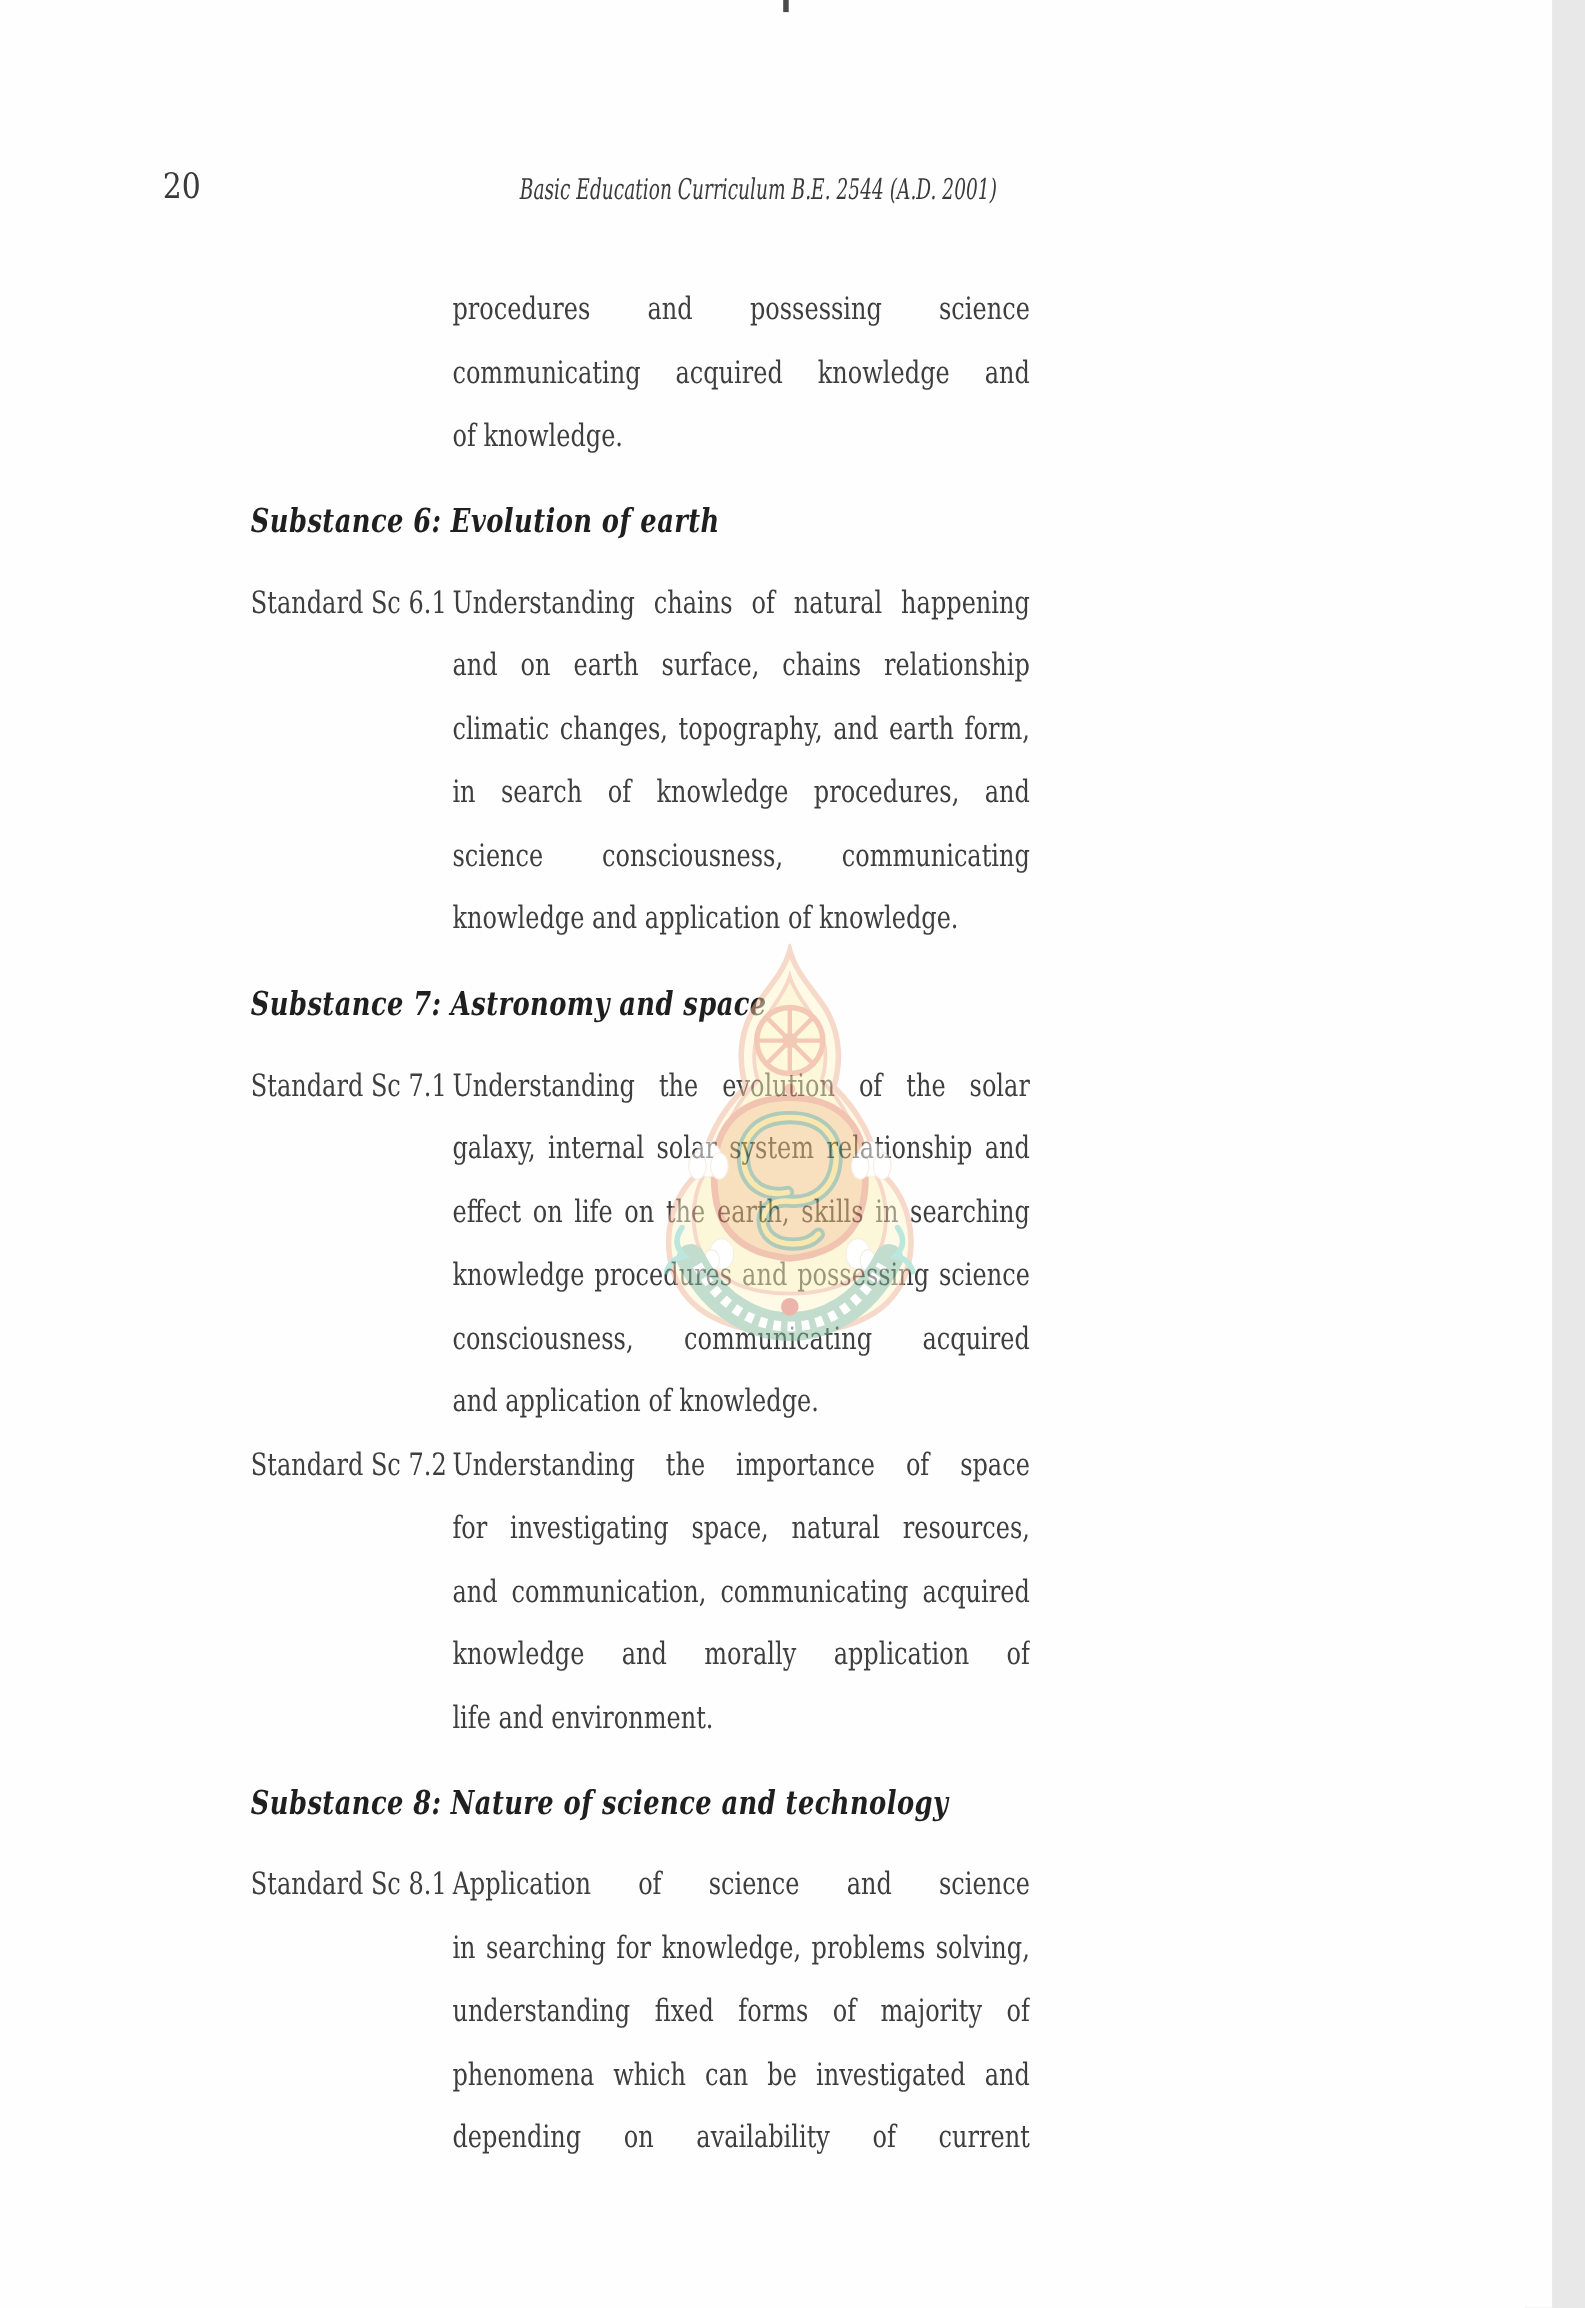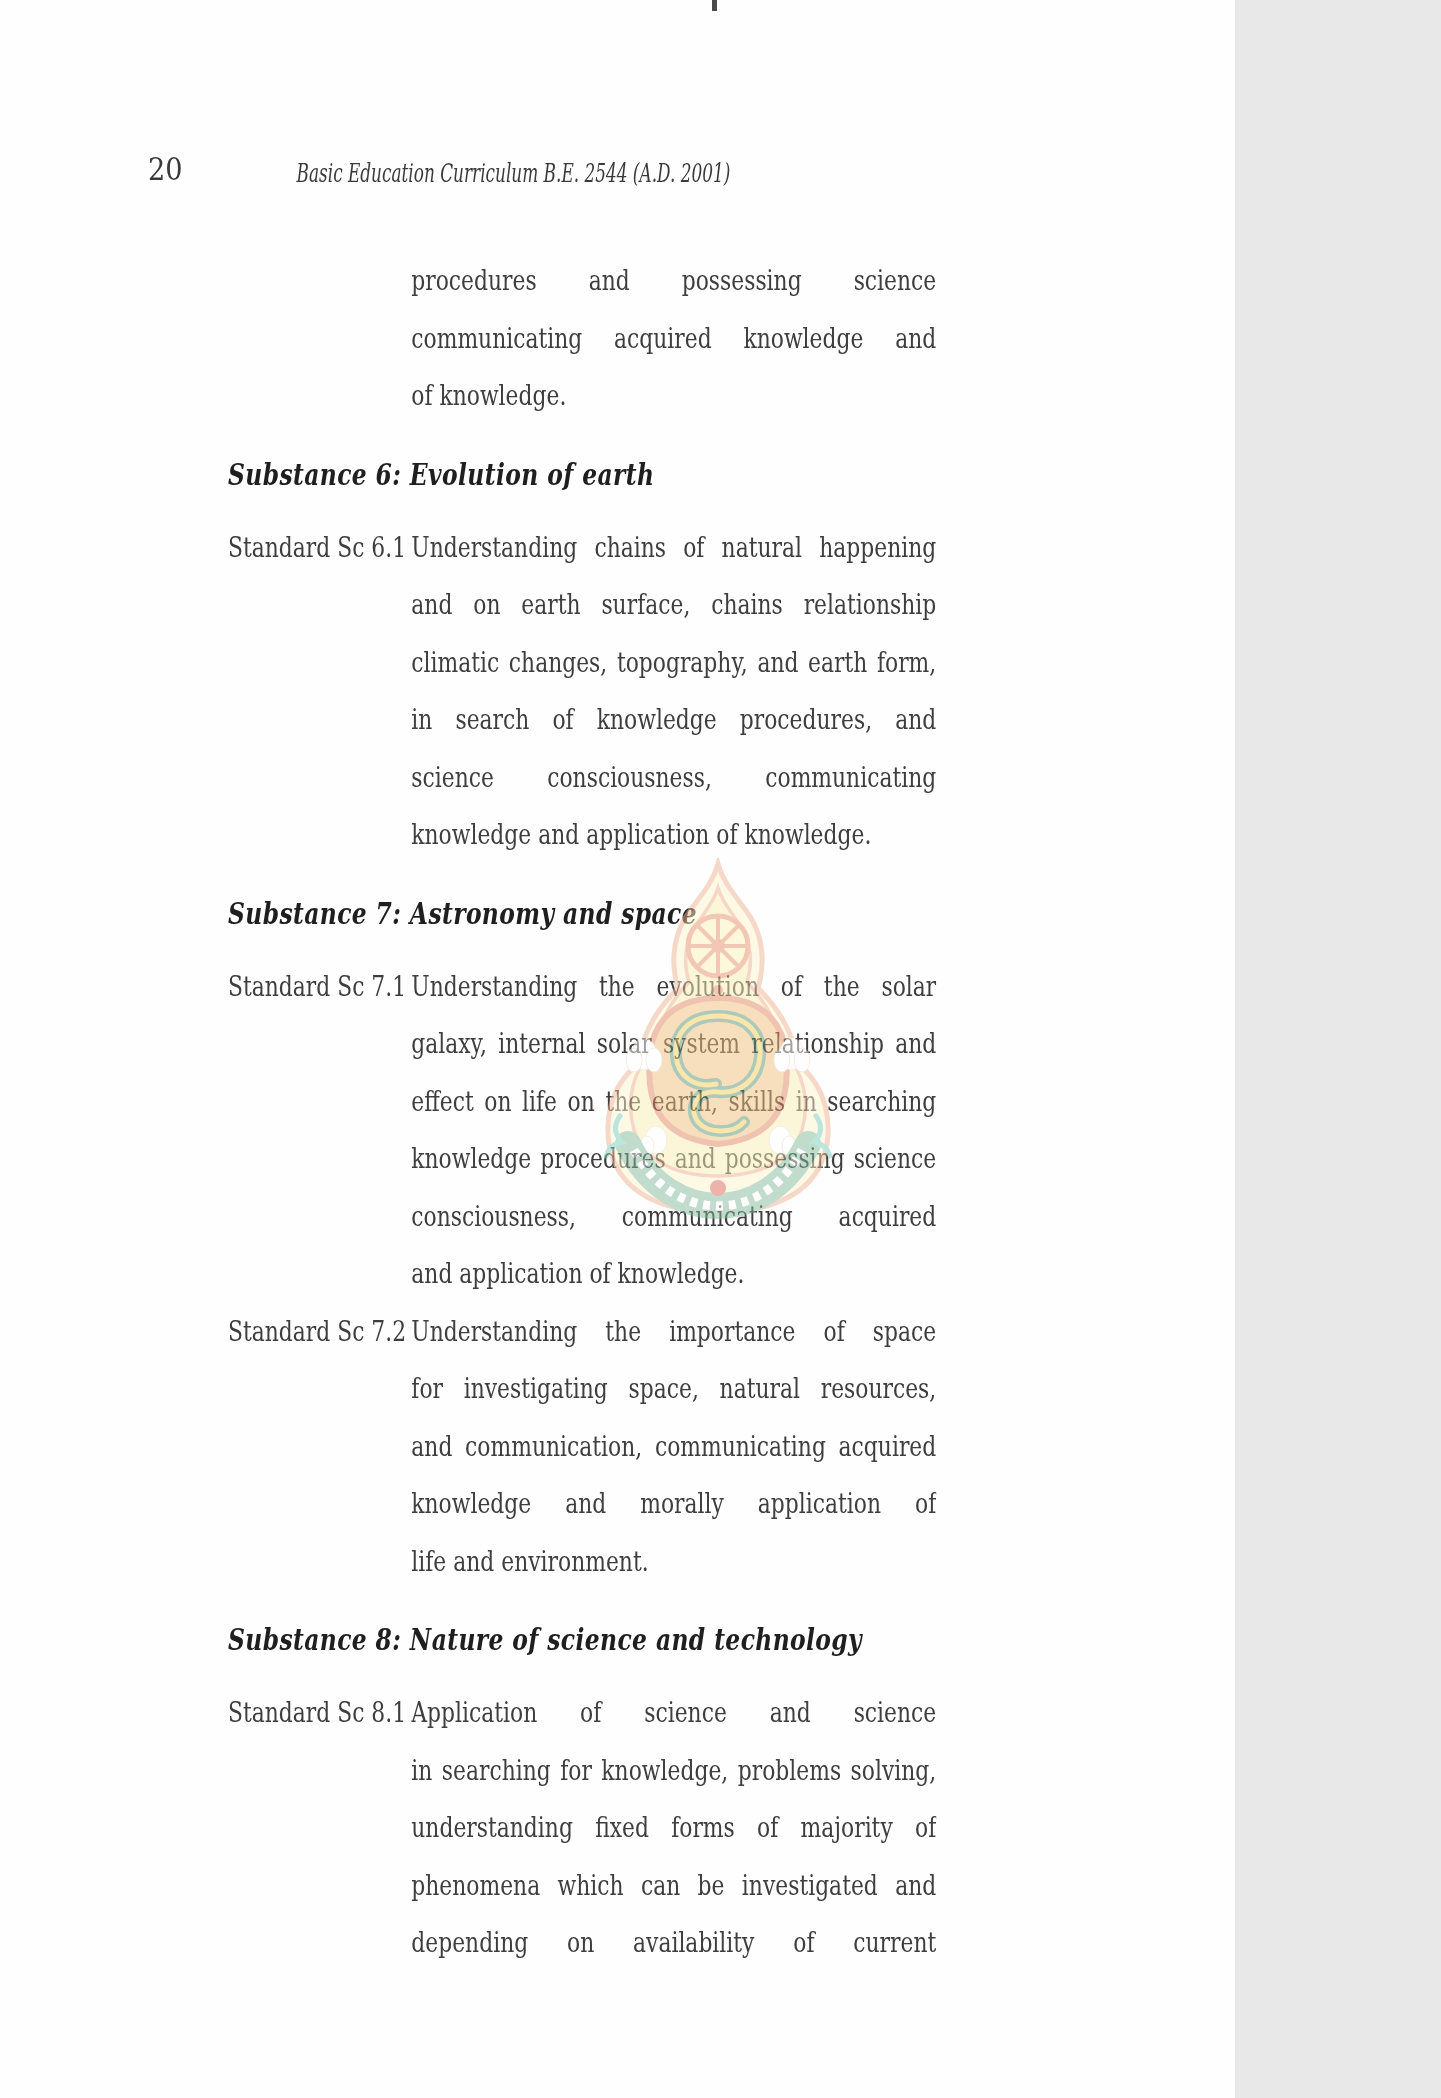--- a/index.html
+++ b/index.html
@@ -1,18 +1,18 @@
 <!DOCTYPE html>
 <html><head>
 <meta charset="utf-8">
 <style>
   html,body{margin:0;padding:0;background:#e8e8e8;}
   .page{
     position:relative;
-    width:1235px;height:2098px;
+    width:1411px;height:2098px;
     background:#fefefe;
     overflow:hidden;
     font-family:"DejaVu Serif", serif;
   }
   
   .top-tick{
     position:absolute;left:712px;top:0;width:5px;height:11px;
     background:#4a4a4a;
   }
   

